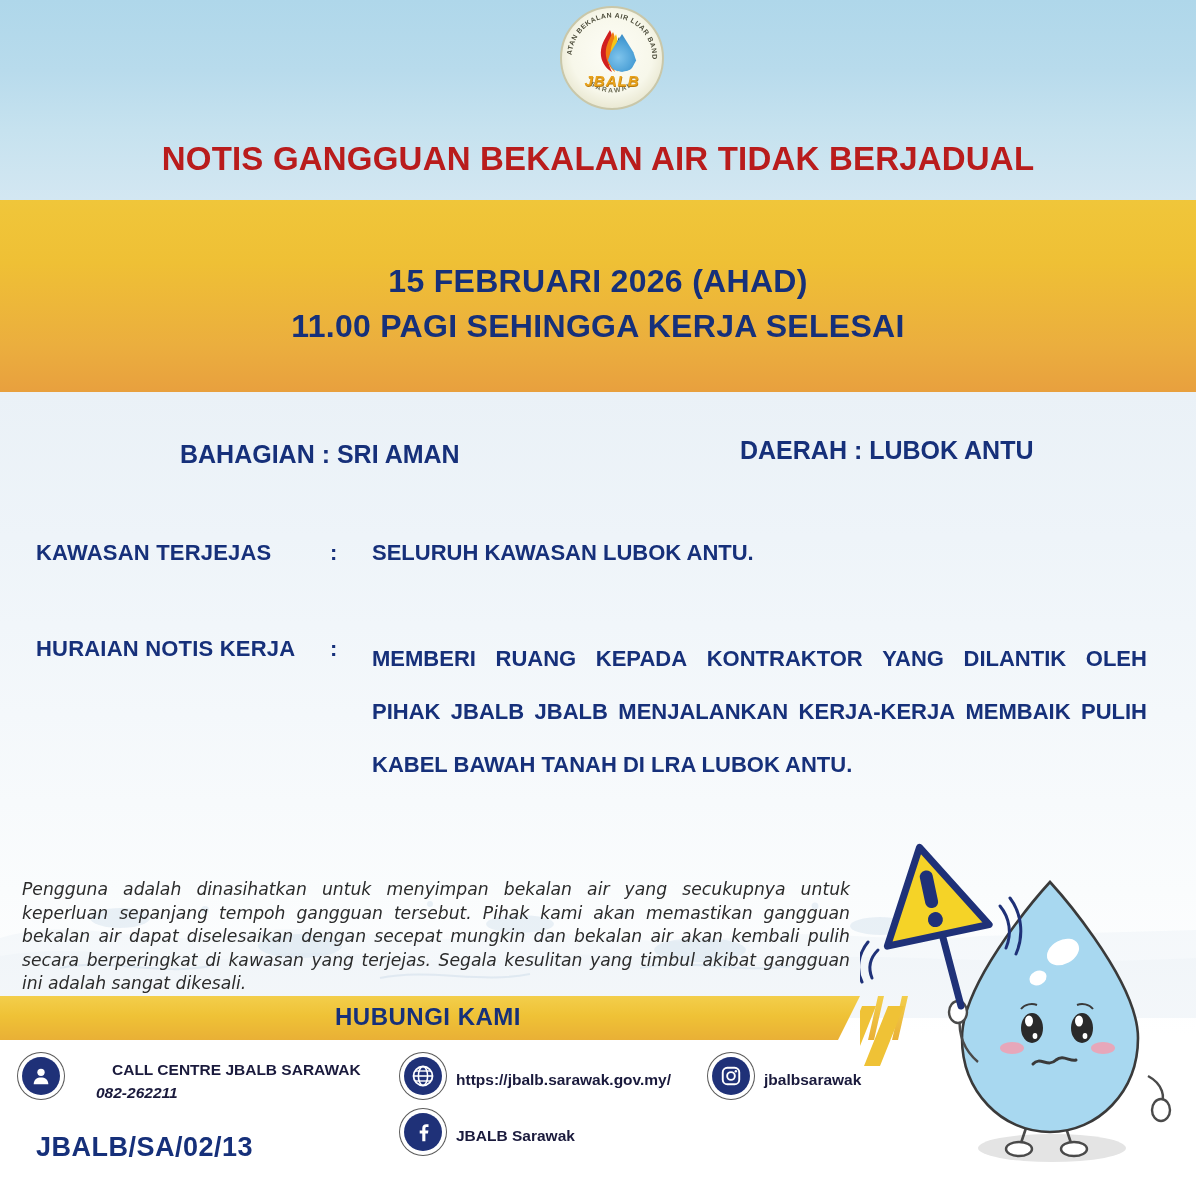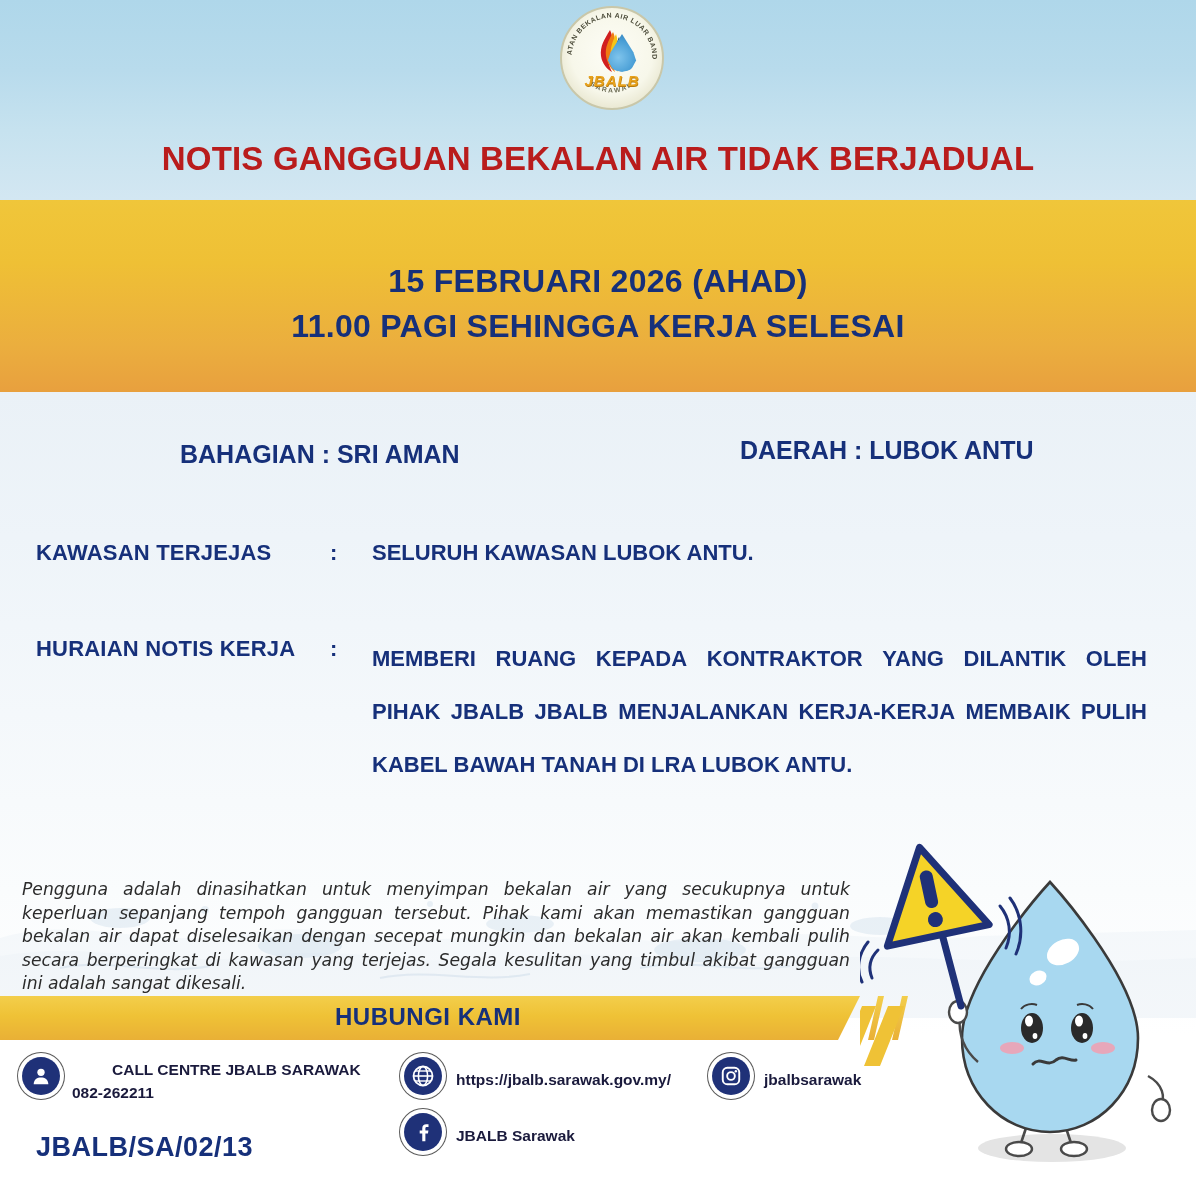--- a/index.html
+++ b/index.html
@@ -299,21 +299,21 @@
   <div class="hk-stripe s1"></div>
   <div class="hk-stripe s2"></div>
 
   <div class="contact-icon" style="left:22px; top:1057px;">
     <svg width="22" height="22" viewBox="0 0 24 24">
       <circle cx="12" cy="8" r="4" fill="#ffffff"></circle>
       <path d="M4 21 C4 15.5 8 13.5 12 13.5 C16 13.5 20 15.5 20 21 Z" fill="#ffffff"></path>
     </svg>
   </div>
   <div class="contact-text" style="left:84px; top:1060px;margin-left:28px;">CALL CENTRE JBALB SARAWAK</div>
-  <div class="contact-text" style="left:72px; top:1083px;">082-262211</div>
+  <div class="contact-text" style="left:96px; top:1083px;font-style:italic;">082-262211</div>
 
   <div class="contact-icon" style="left:404px; top:1057px;">
     <svg width="24" height="24" viewBox="0 0 24 24">
       <circle cx="12" cy="12" r="9.5" fill="none" stroke="#ffffff" stroke-width="1.8"></circle>
       <ellipse cx="12" cy="12" rx="4.6" ry="9.5" fill="none" stroke="#ffffff" stroke-width="1.6"></ellipse>
       <line x1="2.5" y1="12" x2="21.5" y2="12" stroke="#ffffff" stroke-width="1.6"></line>
       <line x1="4" y1="7" x2="20" y2="7" stroke="#ffffff" stroke-width="1.4"></line>
       <line x1="4" y1="17" x2="20" y2="17" stroke="#ffffff" stroke-width="1.4"></line>
     </svg>
   </div>

